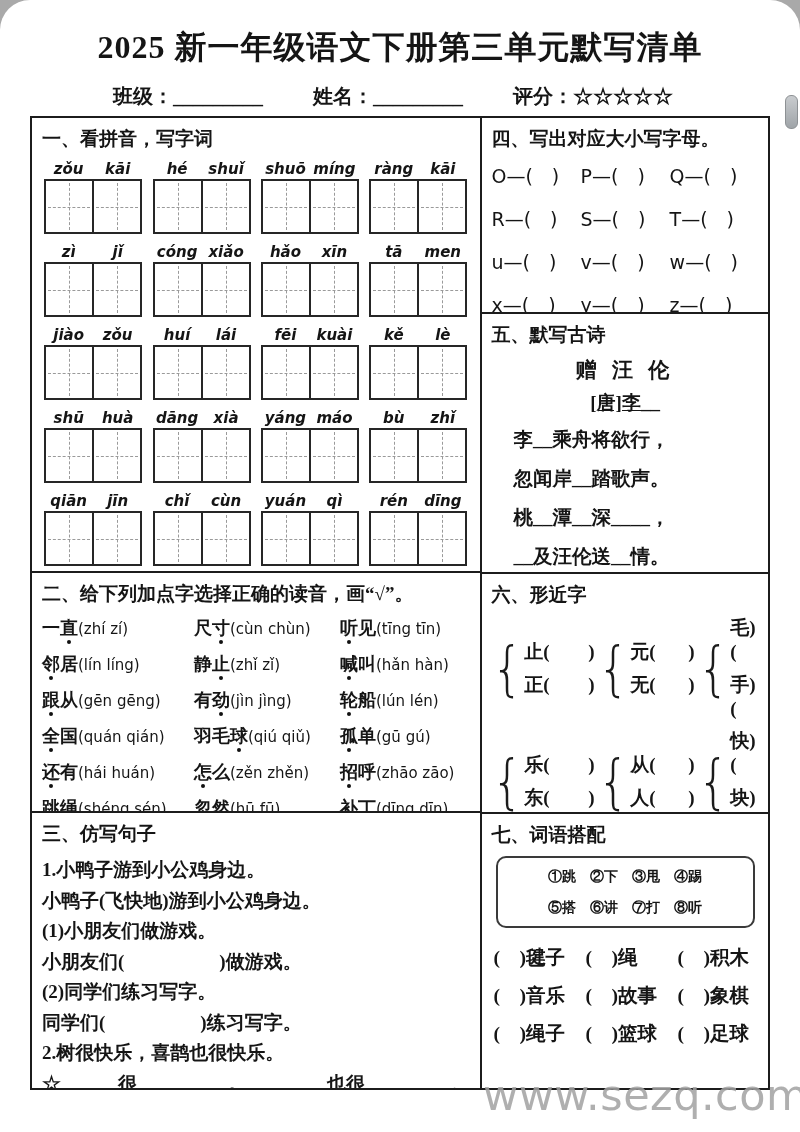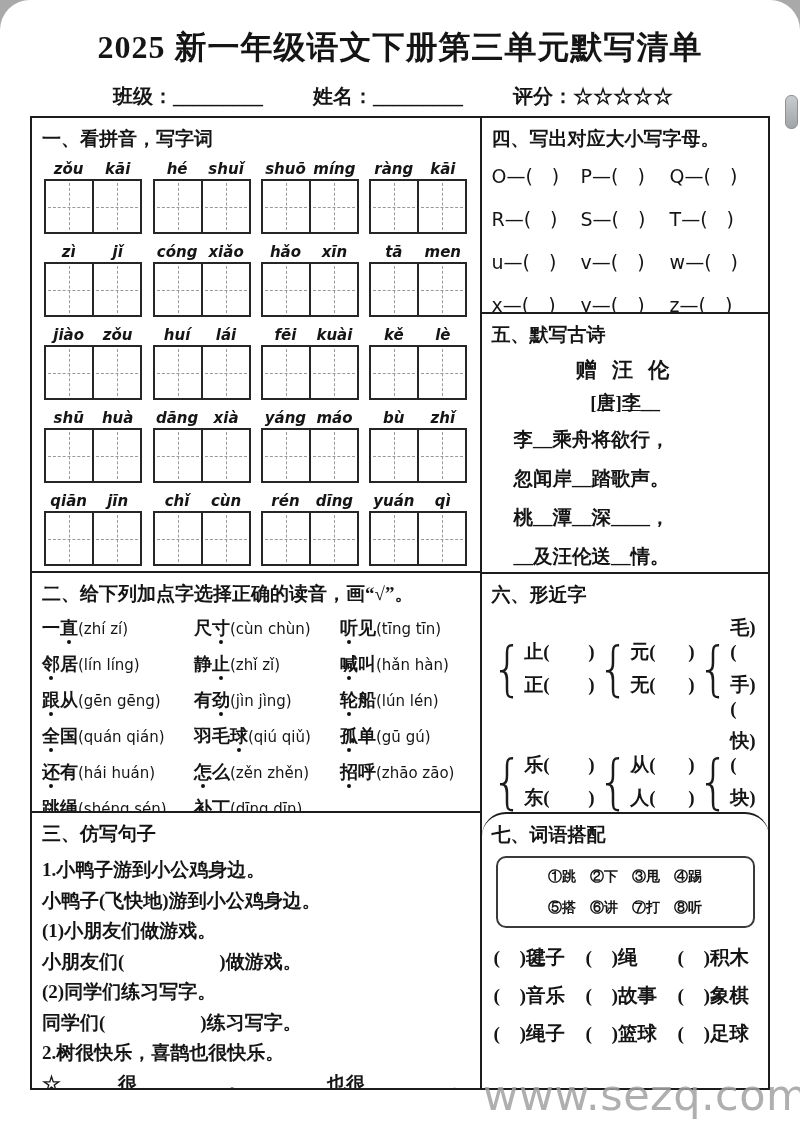--- a/index.html
+++ b/index.html
@@ -30,21 +30,21 @@
   .col{box-sizing:border-box;display:flex;flex-direction:column;}
   .col-left{width:506px;border-right:2.5px solid #1c1c1c;}
   .col-right{flex:1;}
   section{box-sizing:border-box;padding:6px 10px 0;overflow:hidden;}
   .s1{height:453px;}
   .s2{height:240px;border-top:2.5px solid #1c1c1c;}
   .s3{flex:1;border-top:2.5px solid #1c1c1c;}
   .s4{height:194px;}
   .s5{height:260px;border-top:2.5px solid #1c1c1c;}
   .s6{height:240px;border-top:2.5px solid #1c1c1c;}
-  .s7{flex:1;border-top:2.5px solid #1c1c1c;border-radius:24px;}
+  .s7{flex:1;border-top:2.5px solid #1c1c1c;}
   .sec-title{font-size:19px;font-weight:700;margin:2px 0 8px;}
 
   
   .pz-list{display:grid;grid-template-columns:repeat(4,1fr);row-gap:9px;column-gap:6px;}
   .pz-item{display:flex;flex-direction:column;align-items:center;}
   .pz-labels{display:flex;width:98px;margin-bottom:1px;
     font-family:"DejaVu Sans","Liberation Sans",sans-serif;font-size:15px;font-weight:600;}
   .pz-labels span{flex:1;text-align:center;font-style:italic;}
   .pz-grid{display:flex;border:2px solid #262626;background:#fff;}
   .pz-cell{width:46px;height:51px;position:relative;}
@@ -293,32 +293,32 @@
                 <span>chǐ</span>
                 <span>cùn</span>
               </div>
               <div class="pz-grid">
                 <div class="pz-cell"></div>
                 <div class="pz-cell"></div>
               </div>
             </div>
             <div class="pz-item">
               <div class="pz-labels">
+                <span>yuán</span>
+                <span>qì</span>
+              </div>
+              <div class="pz-grid">
+                <div class="pz-cell"></div>
+                <div class="pz-cell"></div>
+              </div>
+            </div>
+            <div class="pz-item">
+              <div class="pz-labels">
                 <span>rén</span>
                 <span>dīng</span>
-              </div>
-              <div class="pz-grid">
-                <div class="pz-cell"></div>
-                <div class="pz-cell"></div>
-              </div>
-            </div>
-            <div class="pz-item">
-              <div class="pz-labels">
-                <span>yuán</span>
-                <span>qì</span>
               </div>
               <div class="pz-grid">
                 <div class="pz-cell"></div>
                 <div class="pz-cell"></div>
               </div>
             </div>
           </div>
       </section>
 
       <section class="s2">
@@ -333,20 +333,21 @@
             <div class="py-item"><span class="py-word"><span class="dotch">跟</span><span>从</span></span><span class="py-pin">(gēn gēng)</span></div>
             <div class="py-item"><span class="py-word"><span>有</span><span class="dotch">劲</span></span><span class="py-pin">(jìn jìng)</span></div>
             <div class="py-item"><span class="py-word"><span class="dotch">轮</span><span>船</span></span><span class="py-pin">(lún lén)</span></div>
             <div class="py-item"><span class="py-word"><span class="dotch">全</span><span>国</span></span><span class="py-pin">(quán qián)</span></div>
             <div class="py-item"><span class="py-word"><span>羽</span><span>毛</span><span class="dotch">球</span></span><span class="py-pin">(qiú qiǔ)</span></div>
             <div class="py-item"><span class="py-word"><span class="dotch">孤</span><span>单</span></span><span class="py-pin">(gū gú)</span></div>
             <div class="py-item"><span class="py-word"><span class="dotch">还</span><span>有</span></span><span class="py-pin">(hái huán)</span></div>
             <div class="py-item"><span class="py-word"><span class="dotch">怎</span><span>么</span></span><span class="py-pin">(zěn zhěn)</span></div>
             <div class="py-item"><span class="py-word"><span class="dotch">招</span><span>呼</span></span><span class="py-pin">(zhāo zāo)</span></div>
             <div class="py-item"><span class="py-word"><span>跳</span><span class="dotch">绳</span></span><span class="py-pin">(shéng sén)</span></div>
+            <div class="py-item"><span class="py-word"><span class="dotch">忽</span><span>然</span></span><span class="py-pin">(hū fū)</span></div>
             <div class="py-item"><span class="py-word"><span>补</span><span class="dotch">丁</span></span><span class="py-pin">(dīng dīn)</span></div>
           </div>
       </section>
 
       <section class="s3">
         <div class="sec-title">三、仿写句子</div>
         <div class="s3-lines">
             <div>1.小鸭子游到小公鸡身边。</div>
             <div>小鸭子(飞快地)游到小公鸡身边。</div>
             <div>(1)小朋友们做游戏。</div>

